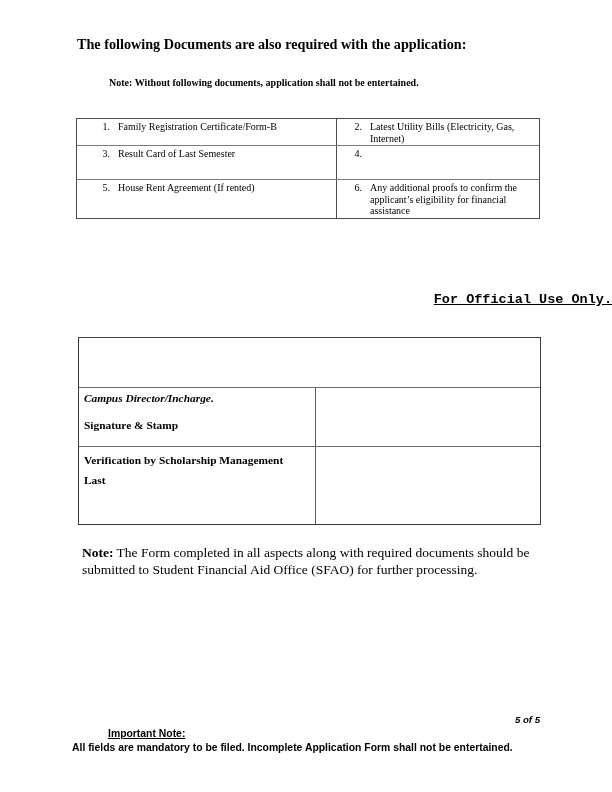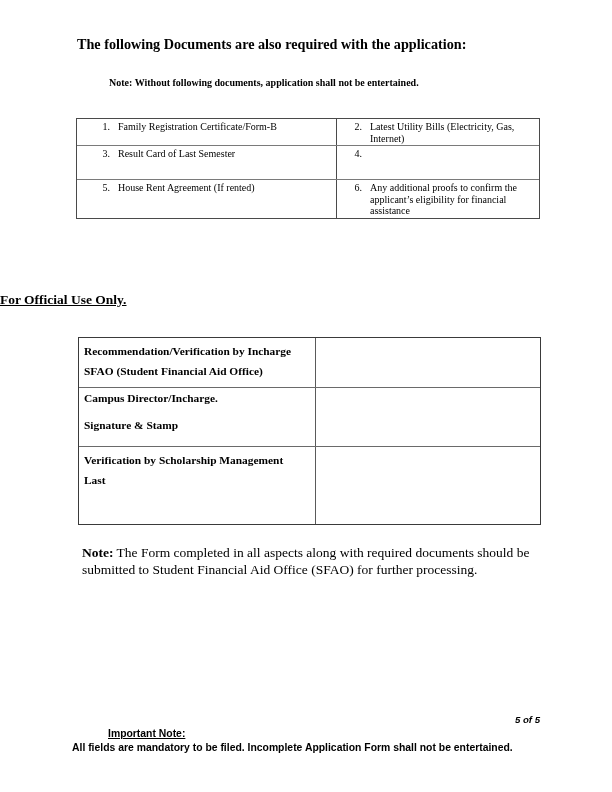--- a/index.html
+++ b/index.html
@@ -17,36 +17,36 @@
   .docs .cell { box-sizing: border-box; font-size: 10px; line-height: 11.5px; padding: 2px 4px 0 0; display: flex; }
   .docs .cell.left { width: 260px; border-right: 1px solid #4a4a4a; }
   .docs .cell.right { width: 202px; }
   .docs .num { width: 41px; text-align: right; padding-right: 8px; flex-shrink: 0; box-sizing: border-box; }
   .docs .cell.right .num { width: 33px; }
   .docs .txt { flex: 1; }
   .docs .r1 { height: 26px; }
   .docs .r2 { height: 33px; }
   .docs .r3 { height: 38px; }
 
-  .official-title { left: 0; width: 612px; top: 292px; text-align: left; font-size: 13.5px; font-weight: bold; }
+  .official-title { left: 0; width: 612px; top: 292px; text-align: right; font-size: 13.5px; font-weight: bold; font-family: Liberation Mono, monospace; }
   .official-title span { text-decoration: underline; }
 
   
   .official { left: 78px; top: 337px; width: 463px; border: 1px solid #3a3a3a; box-sizing: border-box; }
   .official .row { display: flex; border-top: 1px solid #6a6a6a; }
   .official .row:first-child { border-top: none; }
   .official .lc { width: 237px; border-right: 1px solid #5a5a5a; box-sizing: border-box; padding: 3px 5px 0 5px;
                   font-size: 11.4px; font-weight: bold; }
   .official .rc { flex: 1; }
   .official .o1 { height: 49px; }
   .official .o2 { height: 58px; }
   .official .o3 { height: 77px; }
   .official .line { display: block; }
   .o1 .line { line-height: 20px; }
-  .o2 .line:first-child { margin-bottom: 12px; }
+  .o2 .line:first-child { margin-bottom: 12px; font-style: italic; }
   .o2 .line { line-height: 15px; }
   .o3 .line { line-height: 20px; }
 
   .note-bottom { left: 82px; top: 545px; width: 470px; font-size: 13.5px; line-height: 16.5px; }
   .note-bottom b { font-weight: bold; }
 
   .page-num { right: 72px; top: 714px; font-family: "Liberation Sans", "DejaVu Sans", sans-serif; font-size: 9.6px; font-weight: bold; font-style: italic; }
   .important-label { left: 72px; top: 728px; font-family: "Liberation Sans", "DejaVu Sans", sans-serif; font-size: 10.4px; font-weight: bold; text-decoration: underline; padding-left: 36px; }
   .important-text { left: 72px; top: 742px; font-family: "Liberation Sans", "DejaVu Sans", sans-serif; font-size: 10.4px; font-weight: bold; white-space: nowrap; }
 </style>
@@ -87,24 +87,20 @@
     </div>
   </div>
 </div>
 
 <div class="abs official-title">
   <span>For Official Use Only.</span>
 </div>
 
 <div class="abs official">
   <div class="row o1">
-    <div class="lc">
-      <span class="line">Recommendation/Verification by Incharge</span>
-      <span class="line">SFAO (Student Financial Aid Office)</span>
-    </div>
     <div class="rc"></div>
   </div>
   <div class="row o2">
     <div class="lc">
       <span class="line">Campus Director/Incharge.</span>
       <span class="line">Signature &amp; Stamp</span>
     </div>
     <div class="rc"></div>
   </div>
   <div class="row o3">

